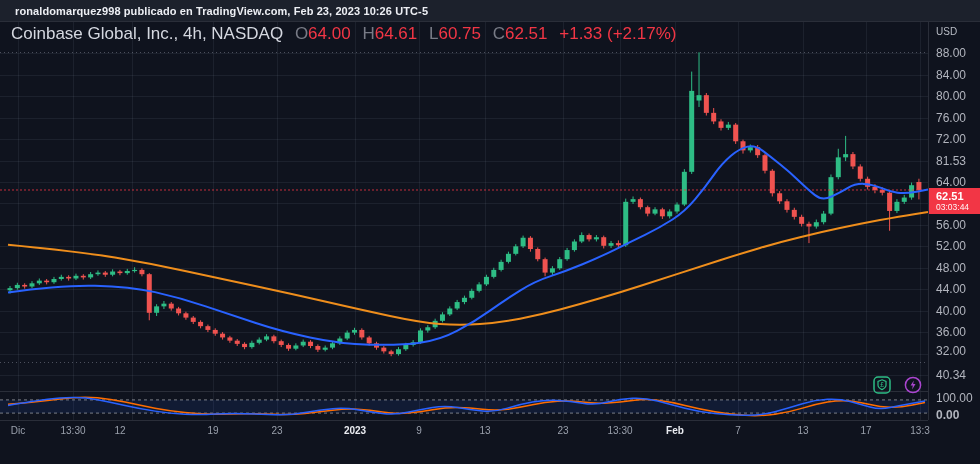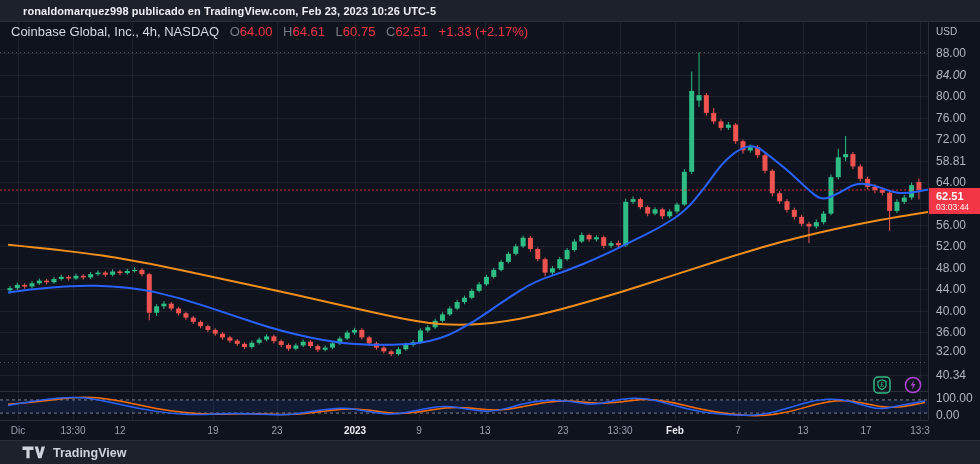--- a/index.html
+++ b/index.html
@@ -1,21 +1,21 @@
 <!DOCTYPE html>
 <html><head>
 <meta charset="utf-8">
 <style>
   html,body{margin:0;padding:0;}
   body{width:980px;height:464px;overflow:hidden;background:#0f131e;font-family:"Liberation Sans",sans-serif;}
   .screen{position:relative;width:980px;height:464px;background:#0f131e;}
-  .topbar{position:absolute;top:0;left:0;right:0;height:22px;background:#1c212c;border-bottom:1px solid #2a2e39;display:flex;align-items:center;padding:0 23px;box-sizing:border-box;z-index:7;}
+  .topbar{position:absolute;top:0;left:0;right:0;height:22px;background:#1c212c;border-bottom:1px solid #2a2e39;display:flex;align-items:center;padding:0 15px;box-sizing:border-box;z-index:7;}
   .topbar span{color:#edeff4;font-size:11px;font-weight:bold;letter-spacing:.1px;}
   svg#plot{position:absolute;top:0;left:0;z-index:1;}
-  .legend{position:absolute;top:24px;left:11px;z-index:5;font-size:13px;color:#d5d8e0;white-space:nowrap;}
+  .legend{position:absolute;top:24px;left:11px;z-index:5;font-size:17px;color:#d5d8e0;white-space:nowrap;}
   .legend .pfx{color:#787b86;margin-left:7px;}
   .legend .val{color:#f23645;}
   .legend .chg{color:#f23645;margin-left:7px;}
   .price-axis{position:absolute;top:22px;left:928px;width:52px;height:398px;border-left:1px solid #2a2e39;z-index:4;}
   .pa-label,.ind-label{position:absolute;left:7px;font-size:12px;color:#b2b5be;transform:translateY(-50%);}
   .usd{position:absolute;left:7px;top:9px;font-size:10px;color:#b8bcc5;transform:translateY(-50%);}
   .badge{position:absolute;left:0;top:166px;width:52px;background:#f23645;color:#fff;padding:2px 0 2px 7px;box-sizing:border-box;z-index:6;}
   .badge-price{font-size:11px;font-weight:bold;line-height:12px;}
   .badge-count{font-size:8.5px;line-height:10px;opacity:.95;}
   .time-axis{position:absolute;top:420px;left:0;width:928px;height:20px;border-top:1px solid #2a2e39;z-index:4;}
@@ -346,37 +346,37 @@
     <span class="chg">+1.33 (+2.17%)</span>
   </div>
 
   <div class="price-axis" id="paxis">
     <div class="usd">USD</div>
     <div class="badge">
       <div class="badge-price">62.51</div>
       <div class="badge-count">03:03:44</div>
     </div>
   <div class="pa-label" style="top: 31.36px;">88.00</div>
-      <div class="pa-label" style="top: 52.8px; font-style: italic;">84.00</div>
+      <div class="pa-label" style="top: 52.8px;">84.00</div>
       <div class="pa-label" style="top: 74.24px;">80.00</div>
       <div class="pa-label" style="top: 95.68px;">76.00</div>
       <div class="pa-label" style="top: 117.12px;">72.00</div>
-      <div class="pa-label" style="top: 138.56px;">58.81</div>
+      <div class="pa-label" style="top: 138.56px;">81.53</div>
       <div class="pa-label" style="top: 160px;">64.00</div>
       <div class="pa-label" style="top: 181.44px;">60.00</div>
       <div class="pa-label" style="top: 202.88px;">56.00</div>
       <div class="pa-label" style="top: 224.32px;">52.00</div>
       <div class="pa-label" style="top: 245.76px;">48.00</div>
       <div class="pa-label" style="top: 267.2px;">44.00</div>
       <div class="pa-label" style="top: 288.64px;">40.00</div>
       <div class="pa-label" style="top: 310.08px;">36.00</div>
       <div class="pa-label" style="top: 329px;">32.00</div>
       <div class="pa-label" style="top: 352.96px;">40.34</div>
       <div class="ind-label" style="top: 376px;">100.00</div>
-      <div class="ind-label" style="top: 393px;">0.00</div>
+      <div class="ind-label" style="top: 393px; font-weight: bold;">0.00</div>
     </div>
 
   <div class="time-axis" id="taxis">
       <div class="ta-label" style="left: 18px;">Dic</div>
       <div class="ta-label" style="left: 73px;">13:30</div>
       <div class="ta-label" style="left: 120px; text-align: right;">12</div>
       <div class="ta-label" style="left: 213px;">19</div>
       <div class="ta-label" style="left: 277px;">23</div>
       <div class="ta-label bold" style="left: 355px;">2023</div>
       <div class="ta-label" style="left: 419px;">9</div>
@@ -397,21 +397,14 @@
       <text x="9" y="10.6" text-anchor="middle" font-size="6.5" fill="#2ebd85" font-family="Liberation Sans, sans-serif">£</text>
     </svg>
   </div>
   <div class="icon" id="icon-flash">
     <svg width="18" height="18" viewBox="0 0 18 18">
       <circle cx="9" cy="9" r="7.6" fill="none" stroke="#aa45cf" stroke-width="1.5"></circle>
       <path d="M9.8 4.4 L6.6 9.6 H8.8 L8.1 13.4 L11.5 7.9 H9.2 Z" fill="#aa45cf"></path>
     </svg>
   </div>
 
-  <div class="footer">
-    <svg width="24" height="15" viewBox="0 0 24 15">
-      <path d="M0.5 1.5 h11 v3.4 h-3.9 v8.4 h-3.2 v-8.4 h-3.9 z" fill="#cfd3dc"></path>
-      <path d="M12.6 1.5 h3.4 l1.8 7 1.8 -7 h3.4 l-3.6 11.8 h-3.2 z" fill="#cfd3dc"></path>
-    </svg>
-    <span class="brand">TradingView</span>
-  </div>
 
 </div>
 
 </body></html>

